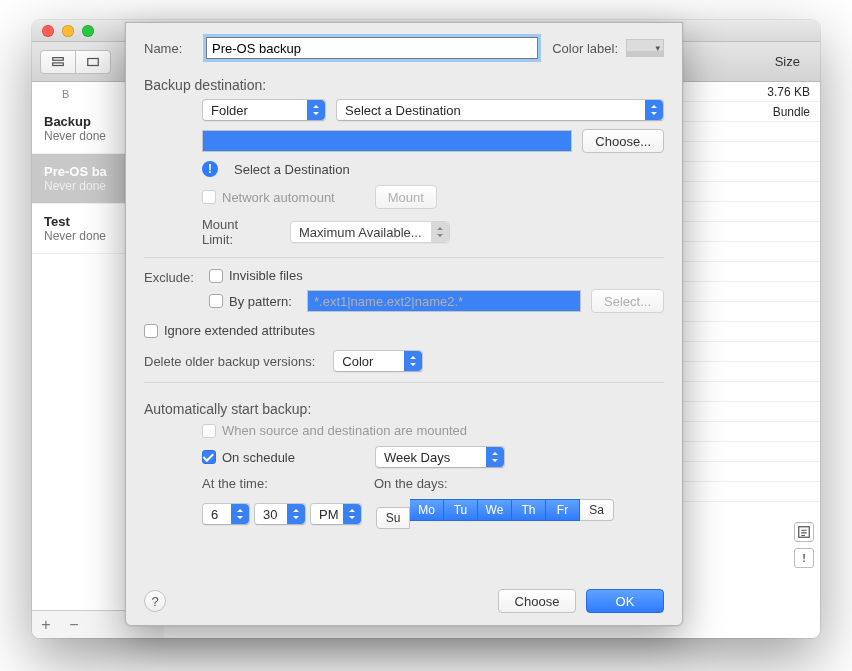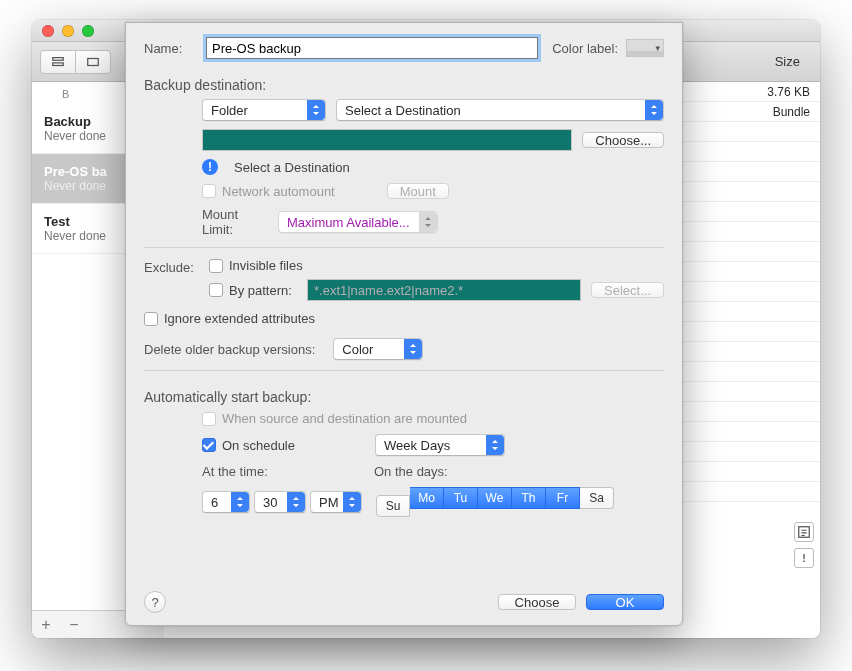--- a/index.html
+++ b/index.html
@@ -134,41 +134,41 @@
   .macselect {
     display:inline-flex; align-items:center;
     height:22px;
     background:#fff;
     border:1px solid #c7c7c7; border-bottom-color:#b5b5b5;
     border-radius:4px;
     font-size:13px; padding:0 0 0 8px;
     box-shadow:0 1px 0 rgba(0,0,0,0.04);
     position:relative;
   }
-  .macselect.dis { color:#a21caf; border-color:#d5d5d5; }
+  .macselect.dis { color:#404040; border-color:#d5d5d5;margin-left:12px; }
   .macselect .arrows{
     width:18px;height:100%;
     background:#3a81f6;
     border-top-right-radius:4px;border-bottom-right-radius:4px;
     display:flex;align-items:center;justify-content:center;
     margin-left:auto;
   }
   .macselect.dis .arrows{background:#d9d9d9;}
   .arrows svg{width:8px;height:12px; display:block;}
   .arrows svg path{fill:#fff}
   .macselect.dis .arrows svg path{fill:#888}
 
   .textfield {
     height:22px; border:1px solid #c3c3c3; border-radius:0;
-    background:#0f766e; padding:2px 6px; font-size:13px;
+    background:#3b82f6; padding:2px 6px; font-size:13px;
   }
   .textfield.ph::placeholder{color:#b0b0b0;}
 
   .macbutton {
-    height:16px; border:1px solid #c3c3c3; border-radius:4px;
+    height:24px; border:1px solid #c3c3c3; border-radius:4px;
     background:linear-gradient(#ffffff,#f2f2f2);
     padding:0 12px; font-size:13px;
     display:inline-flex;align-items:center;justify-content:center;
     color:#333;
   }
   .macbutton.dis{ color:#b0b0b0; border-color:#d4d4d4; }
   .macbutton.primary {
     background:linear-gradient(#5fa2ff,#2f7bff);
     border-color:#266ae6; color:#fff; font-weight:500;
     min-width:78px;
@@ -336,21 +336,21 @@
       </div>
     </div>
     <div class="inline-row">
       <input class="textfield" style="flex: 1 1 0%;">
       <div class="macbutton">Choose...</div>
     </div>
     <div class="inline-row">
       <span class="infoicon">!</span>
       <span style="color:#444">Select a Destination</span>
     </div>
-    <div class="inline-row" style="gap:24px">
+    <div class="inline-row" style="gap:12px">
       <div class="checkbox-row dis">
         <span class="cb"></span>
         <span>Network automount</span>
       </div>
       <div class="macbutton dis" style="margin-left:28px">Mount</div>
     </div>
     <div class="inline-row">
       <span class="label" style="width:66px">Mount Limit:</span>
       <div class="macselect dis" style="width:160px">
         <span>Maximum Available...</span>

